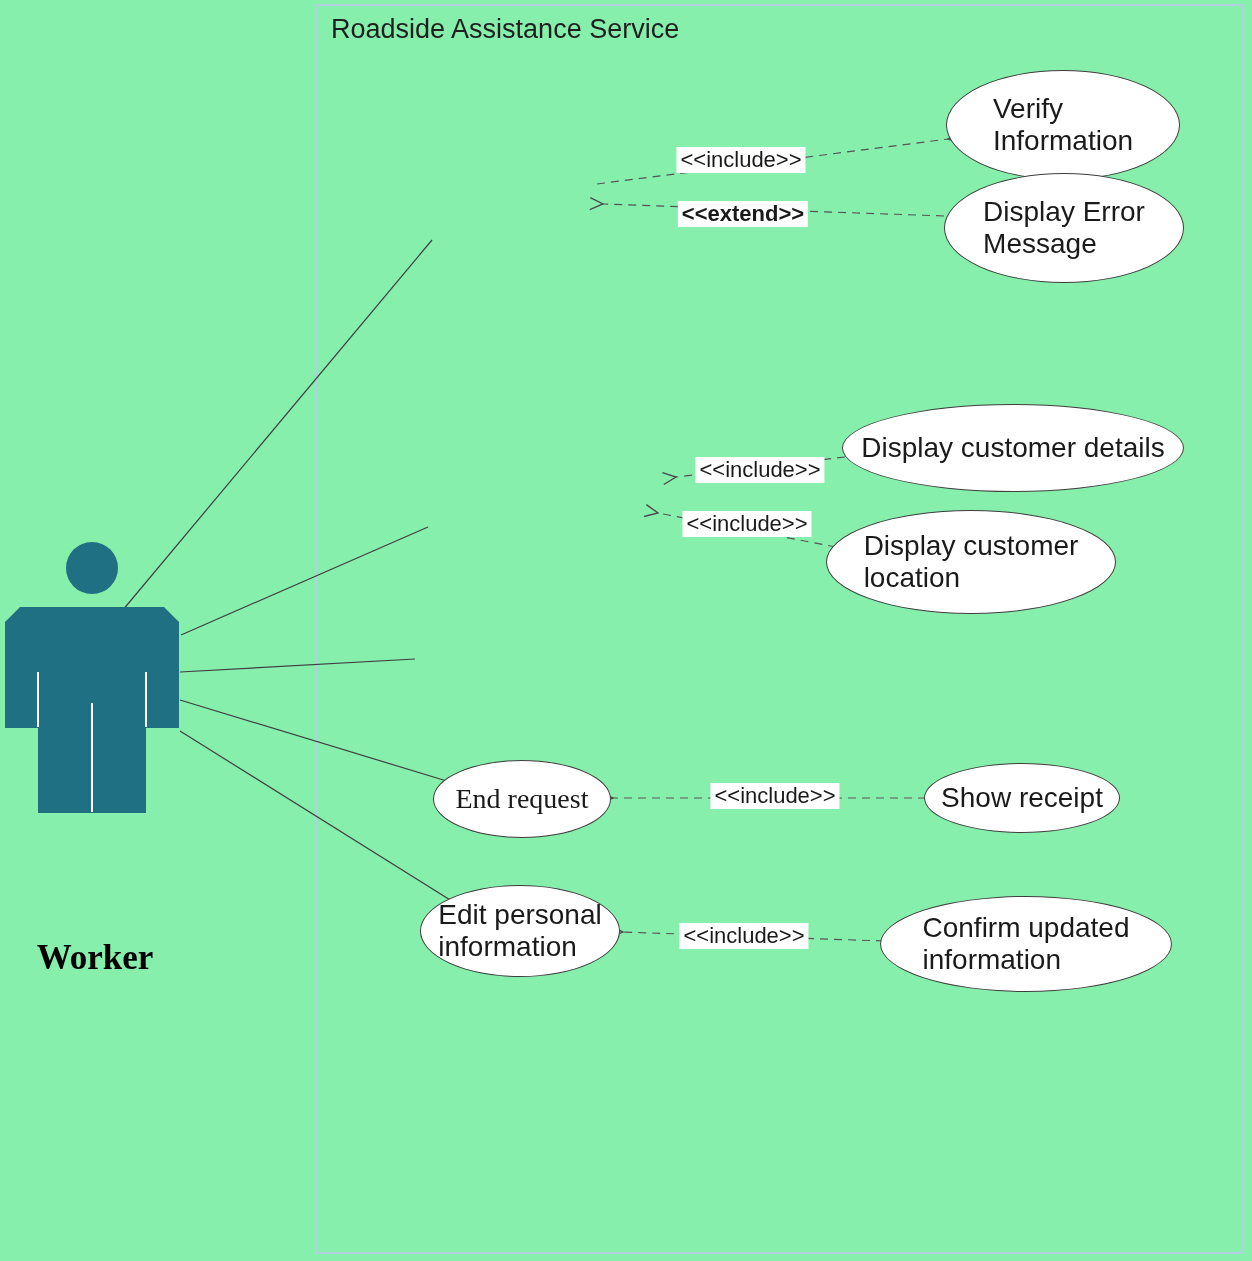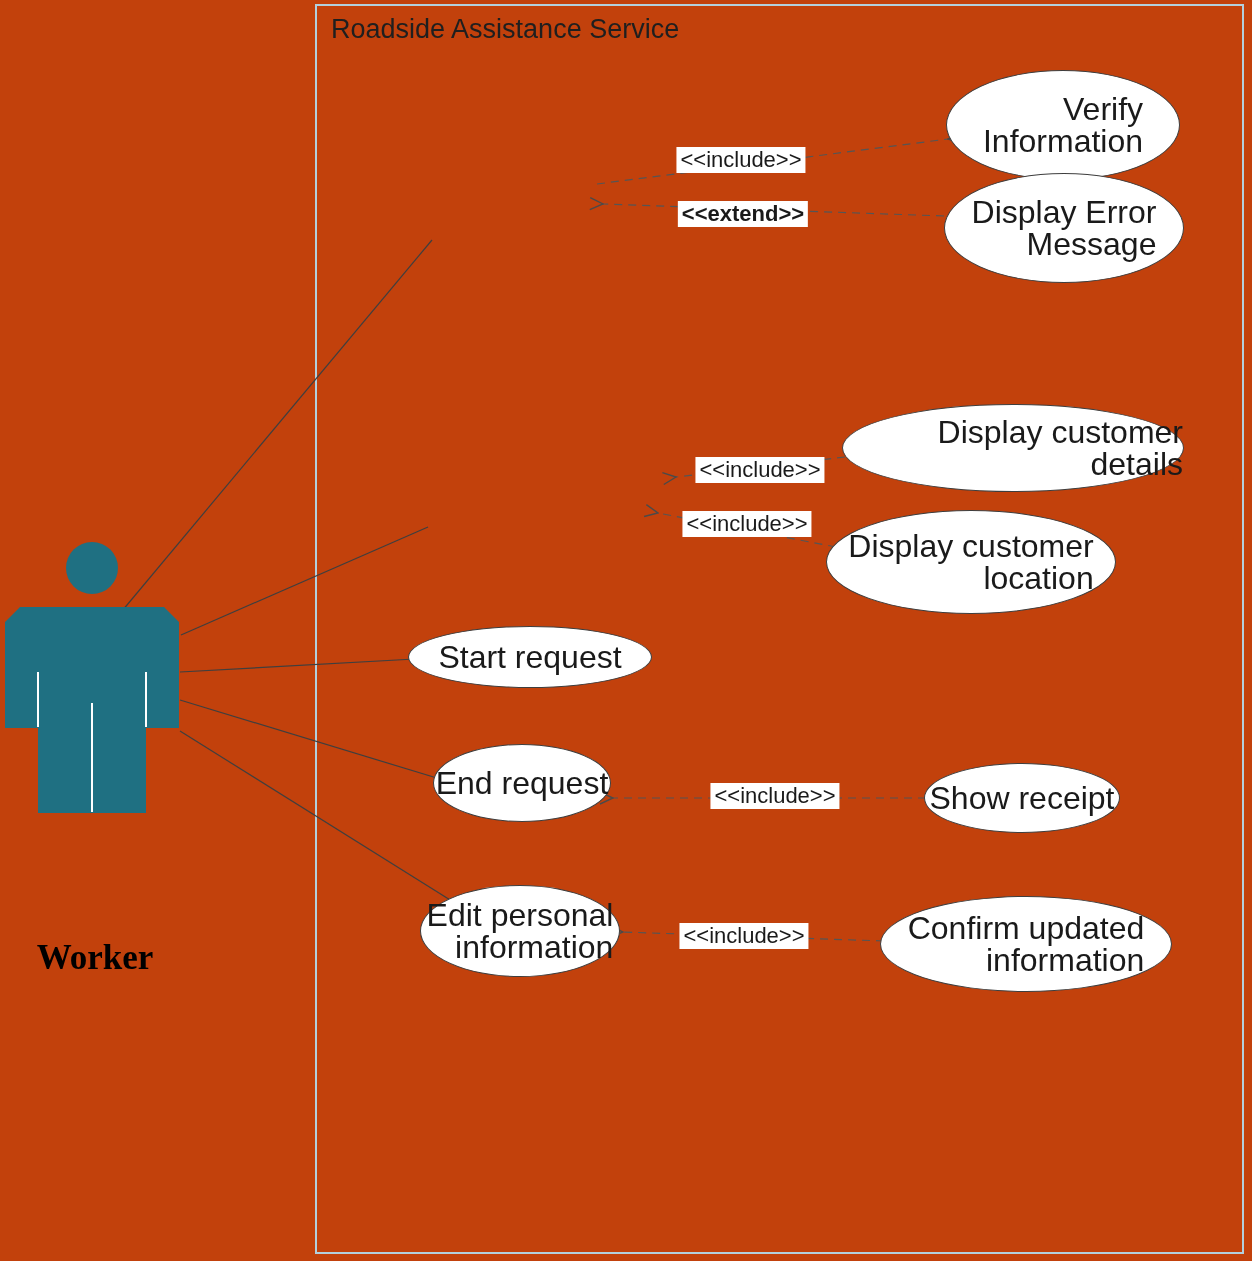--- a/index.html
+++ b/index.html
@@ -1,19 +1,19 @@
 <!DOCTYPE html>
 <html><head>
 <meta charset="utf-8">
 <style>
   html,body{margin:0;padding:0;background:#ffffff;}
   #canvas{
     position:relative;
     width:1252px;height:1261px;
-    background:#c2410c;
+    background:#86efac;
     font-family:"Liberation Sans","DejaVu Sans",sans-serif;
     color:#1b1b1b;
     overflow:hidden;
   }
   #boundary{
     position:absolute;
     left:315px;top:4px;width:929px;height:1250px;
     border:2px solid #b3d0de;
     box-sizing:border-box;
     background:transparent;
@@ -31,23 +31,23 @@
     z-index:2;
     background:#ffffff;
     border:1.5px solid #3e3e3e;
     border-radius:50%;
     box-sizing:border-box;
     display:flex;
     align-items:center;
     justify-content:center;
   }
   .uc-label{
-    font-size:32px;
+    font-size:28px;
     line-height:32px;
-    text-align:right;
+    text-align:left;
     white-space:pre-line;
     color:#1a1a1a;
   }
   .stereotype{
     position:absolute;
     z-index:3;
     transform:translate(-50%,-50%);
     background:#ffffff;
     padding:0 4px;
     font-size:22px;
@@ -114,24 +114,21 @@
     <span class="uc-label">Display Error
 Message</span>
   </div>
   <div class="uc" style="left:842px;top:404px;width:342px;height:88px;">
     <span class="uc-label">Display customer details</span>
   </div>
   <div class="uc" style="left:826px;top:510px;width:290px;height:104px;">
     <span class="uc-label">Display customer
 location</span>
   </div>
-  <div class="uc" style="left:408px;top:626px;width:244px;height:62px;">
-    <span class="uc-label">Start request</span>
-  </div>
-  <div class="uc" style="left:433px;top:744px;width:178px;height:78px;">
+  <div class="uc" style="left:433px;top:760px;width:178px;height:78px;font-family:Liberation Serif, serif;">
     <span class="uc-label">End request</span>
   </div>
   <div class="uc" style="left:924px;top:763px;width:196px;height:70px;">
     <span class="uc-label">Show receipt</span>
   </div>
   <div class="uc" style="left:420px;top:885px;width:200px;height:92px;">
     <span class="uc-label">Edit personal
 information</span>
   </div>
   <div class="uc" style="left:880px;top:896px;width:292px;height:96px;">

